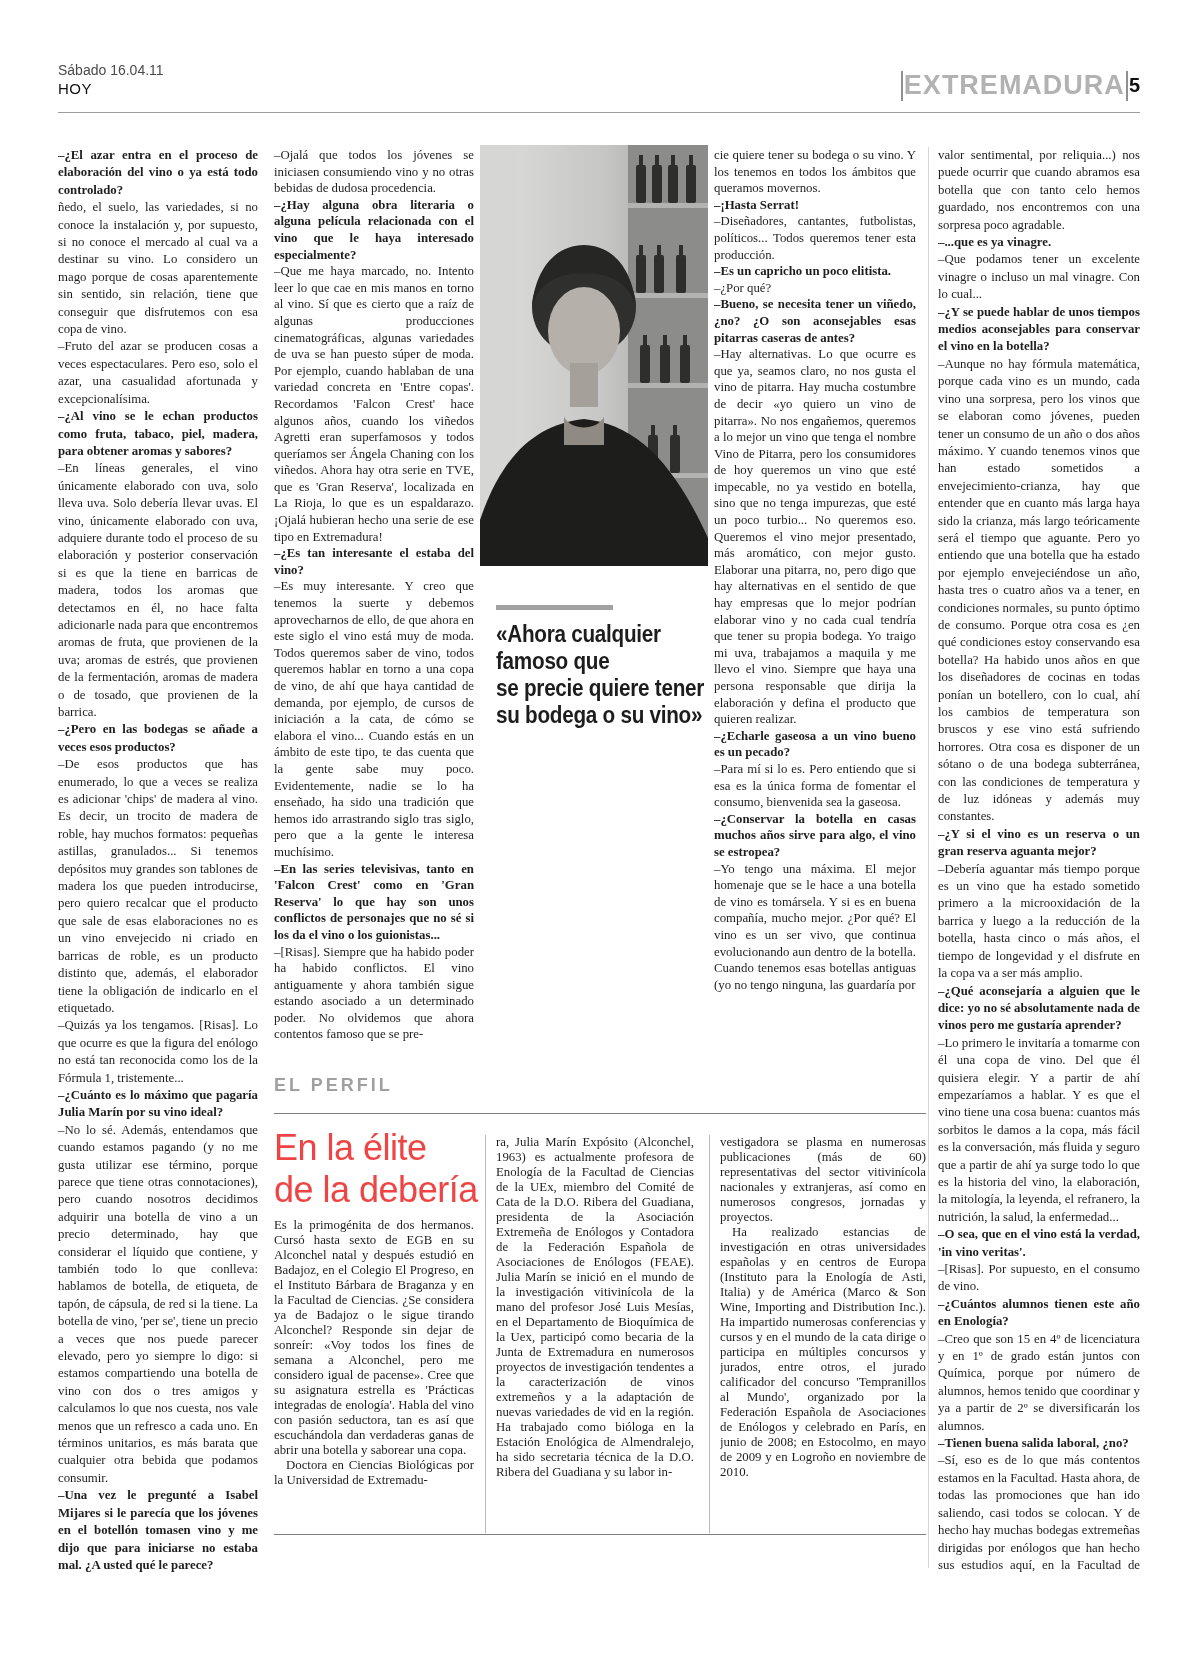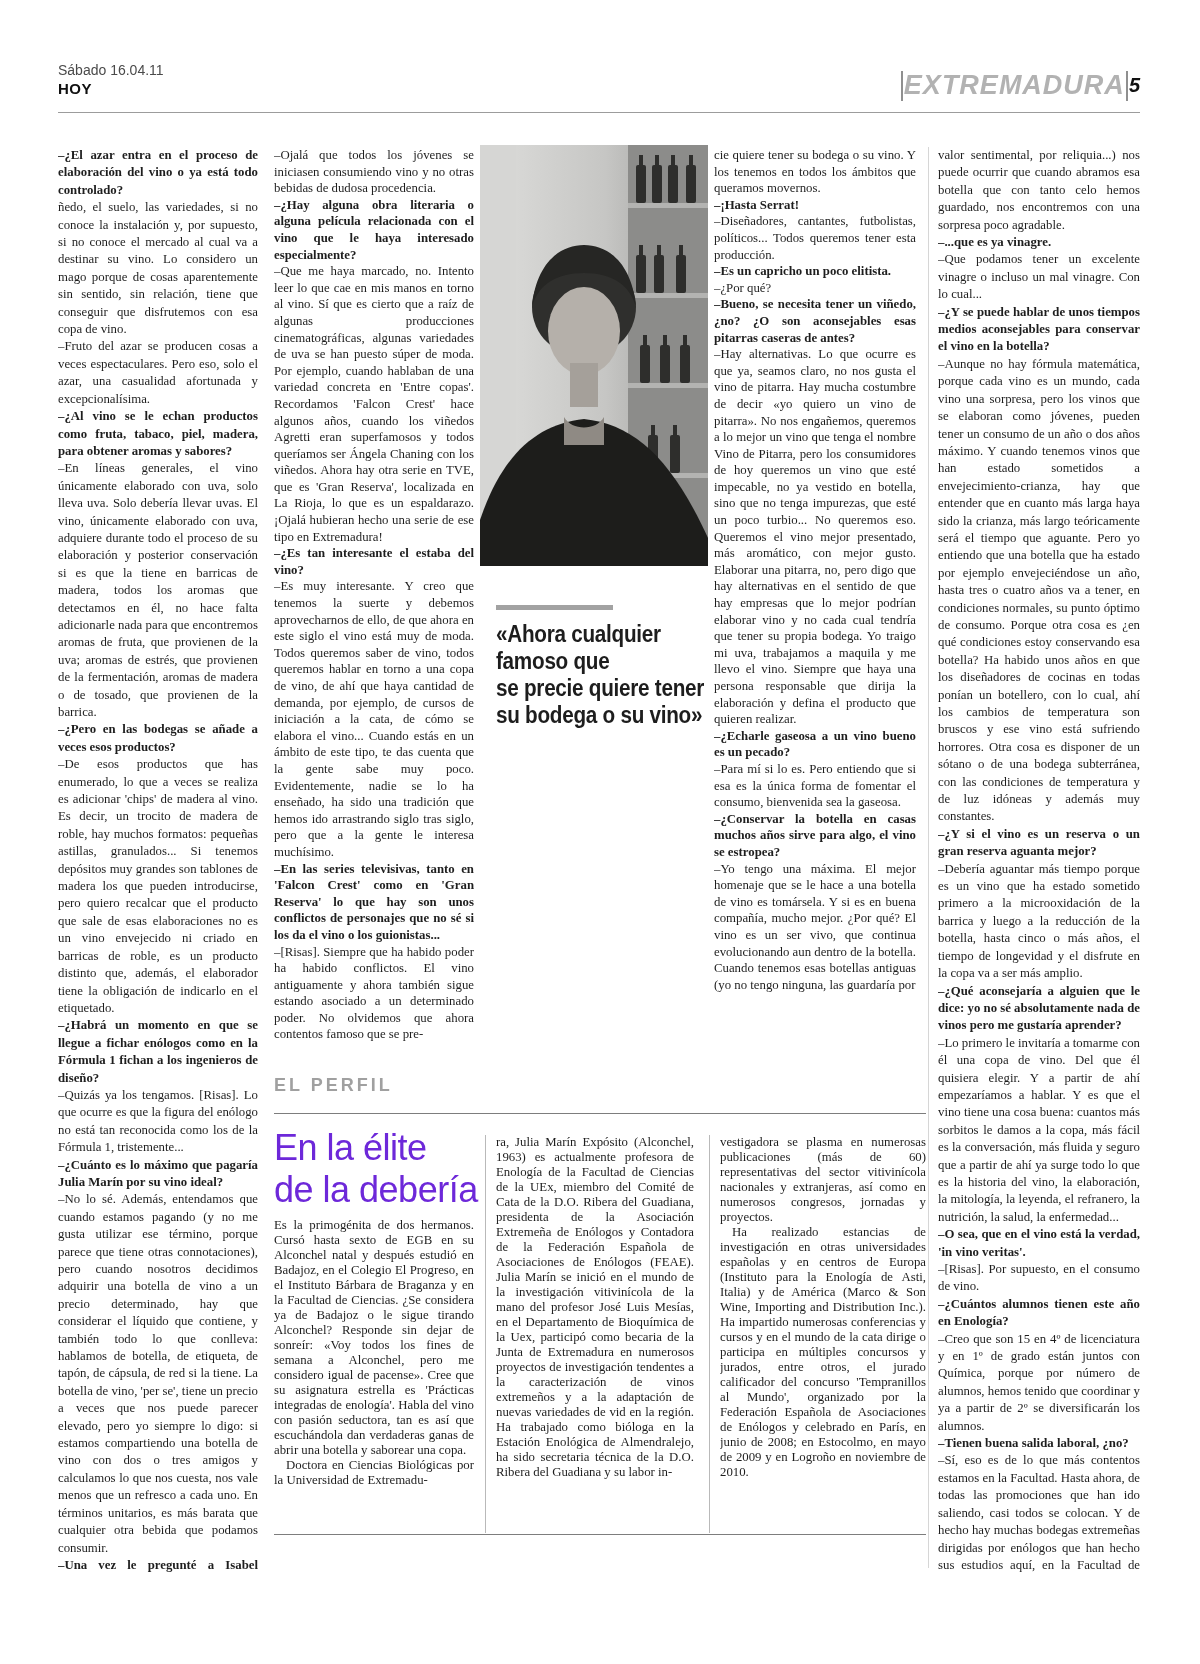--- a/index.html
+++ b/index.html
@@ -2,22 +2,22 @@
 <html lang="es"><head>
 <meta charset="utf-8">
 <style>
   html,body{margin:0;padding:0;background:#e9e9e9;}
   .page{position:relative;width:1200px;height:1664px;background:#ffffff;overflow:hidden;
         font-family:"Liberation Serif","DejaVu Serif",serif;color:#1e1e1e;}
   
   .hdr-date{position:absolute;left:58px;top:62px;font-family:"Liberation Sans","DejaVu Sans",sans-serif;
             font-size:14px;color:#4a4a4a;}
   .hdr-brand{position:absolute;left:58px;top:80px;font-family:"Liberation Sans","DejaVu Sans",sans-serif;
-             font-size:15px;font-weight:bold;color:#101010;letter-spacing:0.5px;}
-  .hdr-right{position:absolute;right:60px;top:70px;display:flex;align-items:center;gap:1px;font-style:italic;}
+             font-size:15px;font-weight:normal;color:#101010;letter-spacing:0.5px;}
+  .hdr-right{position:absolute;right:60px;top:70px;display:flex;align-items:center;gap:1px;}
   .vbar{width:2px;height:30px;background:#8f8f8f;}
   .hdr-section{font-family:"Liberation Sans","DejaVu Sans",sans-serif;font-size:27px;font-weight:bold;
                color:#b2b2b2;letter-spacing:1px;}
   .hdr-pagenum{font-family:"Liberation Sans","DejaVu Sans",sans-serif;font-size:20px;font-weight:bold;color:#111;}
   .hdr-rule{position:absolute;left:58px;top:112px;width:1082px;height:1px;background:#9c9c9c;}
   
   .col{position:absolute;overflow:hidden;font-size:12.8px;text-align:justify;}
   .col .para{margin:0;}
   .col .q{font-weight:bold;}
   #col1,#col5{line-height:17.4px;}
@@ -36,21 +36,21 @@
   .qlines{font-family:"Liberation Sans","DejaVu Sans",sans-serif;font-weight:bold;font-size:23px;
           line-height:27px;color:#1d1d1d;letter-spacing:-0.3px;transform:scaleX(0.9);
           transform-origin:0 0;white-space:nowrap;width:250px;}
   
   .perfil{position:absolute;left:274px;top:1075px;width:652px;height:465px;}
   .perfil-head{position:absolute;left:0;top:0;font-family:"Liberation Sans","DejaVu Sans",sans-serif;
                font-size:18px;font-weight:bold;color:#a0a0a0;letter-spacing:3px;}
   .perfil-rule-top{position:absolute;left:0;top:38px;width:652px;height:1px;background:#7d7d7d;}
   .perfil-rule-bottom{position:absolute;left:0;top:459px;width:652px;height:1px;background:#7d7d7d;}
   .perfil-title{position:absolute;left:0;top:52px;font-family:"Liberation Sans","DejaVu Sans",sans-serif;
-                font-size:36px;line-height:42px;font-weight:400;color:#6d28d9;letter-spacing:-0.5px;}
+                font-size:36px;line-height:42px;font-weight:400;color:#ef4444;letter-spacing:-0.5px;}
   .pcol{position:absolute;overflow:hidden;font-size:12.8px;line-height:15px;text-align:justify;}
   .pcol .para{margin:0;}
   .pcol .pi{text-indent:12px;}
   #pcolA{left:0;top:143px;width:200px;height:314px;}
   #pcolB{left:222px;top:60px;width:198px;height:397px;}
   #pcolC{left:446px;top:60px;width:206px;height:397px;}
   .pvrule1{position:absolute;left:211px;top:60px;width:1px;height:398px;background:#b9b9b9;}
   .pvrule2{position:absolute;left:435px;top:60px;width:1px;height:398px;background:#b9b9b9;}
 </style>
 </head>
@@ -70,21 +70,20 @@
 
   <div class="col" id="col1">
 
   <p class="para q">–¿El azar entra en el proceso de elaboración del vino o ya está todo controlado?</p>
       <p class="para cont">ñedo, el suelo, las variedades, si no conoce la instalación y, por supuesto, si no conoce el mercado al cual va a destinar su vino. Lo considero un mago porque de cosas aparentemente sin sentido, sin relación, tiene que conseguir que disfrutemos con esa copa de vino.</p>
       <p class="para a">–Fruto del azar se producen cosas a veces espectaculares. Pero eso, solo el azar, una casualidad afortunada y excepcionalísima.</p>
       <p class="para q">–¿Al vino se le echan productos como fruta, tabaco, piel, madera, para obtener aromas y sabores?</p>
       <p class="para a">–En líneas generales, el vino únicamente elaborado con uva, solo lleva uva. Solo debería llevar uvas. El vino, únicamente elaborado con uva, adquiere durante todo el proceso de su elaboración y posterior conservación si es que la tiene en barricas de madera, todos los aromas que detectamos en él, no hace falta adicionarle nada para que encontremos aromas de fruta, que provienen de la uva; aromas de estrés, que provienen de la fermentación, aromas de madera o de tosado, que provienen de la barrica.</p>
       <p class="para q">–¿Pero en las bodegas se añade a veces esos productos?</p>
       <p class="para a">–De esos productos que has enumerado, lo que a veces se realiza es adicionar 'chips' de madera al vino. Es decir, un trocito de madera de roble, hay muchos formatos: pequeñas astillas, granulados... Si tenemos depósitos muy grandes son tablones de madera los que pueden introducirse, pero quiero recalcar que el producto que sale de esas elaboraciones no es un vino envejecido ni criado en barricas de roble, es un producto distinto que, además, el elaborador tiene la obligación de indicarlo en el etiquetado.</p>
-      <p class="para q">–¿Habrá un momento en que se llegue a fichar enólogos como en la Fórmula 1 fichan a los ingenieros de diseño?</p>
       <p class="para a">–Quizás ya los tengamos. [Risas]. Lo que ocurre es que la figura del enólogo no está tan reconocida como los de la Fórmula 1, tristemente...</p>
       <p class="para q">–¿Cuánto es lo máximo que pagaría Julia Marín por su vino ideal?</p>
       <p class="para a">–No lo sé. Además, entendamos que cuando estamos pagando (y no me gusta utilizar ese término, porque parece que tiene otras connotaciones), pero cuando nosotros decidimos adquirir una botella de vino a un precio determinado, hay que considerar el líquido que contiene, y también todo lo que conlleva: hablamos de botella, de etiqueta, de tapón, de cápsula, de red si la tiene. La botella de vino, 'per se', tiene un precio a veces que nos puede parecer elevado, pero yo siempre lo digo: si estamos compartiendo una botella de vino con dos o tres amigos y calculamos lo que nos cuesta, nos vale menos que un refresco a cada uno. En términos unitarios, es más barata que cualquier otra bebida que podamos consumir.</p>
       <p class="para q">–Una vez le pregunté a Isabel Mijares si le parecía que los jóvenes en el botellón tomasen vino y me dijo que para iniciarse no estaba mal. ¿A usted qué le parece?</p>
     </div>
   <div class="col" id="col2">
 
   <p class="para a">–Ojalá que todos los jóvenes se iniciasen consumiendo vino y no otras bebidas de dudosa procedencia.</p>
       <p class="para q">–¿Hay alguna obra literaria o alguna película relacionada con el vino que le haya interesado especialmente?</p>
       <p class="para a">–Que me haya marcado, no. Intento leer lo que cae en mis manos en torno al vino. Sí que es cierto que a raíz de algunas producciones cinematográficas, algunas variedades de uva se han puesto súper de moda. Por ejemplo, cuando hablaban de una variedad concreta en 'Entre copas'. Recordamos 'Falcon Crest' hace algunos años, cuando los viñedos Agretti eran superfamosos y todos queríamos ser Ángela Chaning con los viñedos. Ahora hay otra serie en TVE, que es 'Gran Reserva', localizada en La Rioja, lo que es un espaldarazo. ¡Ojalá hubieran hecho una serie de ese tipo en Extremadura!</p>

